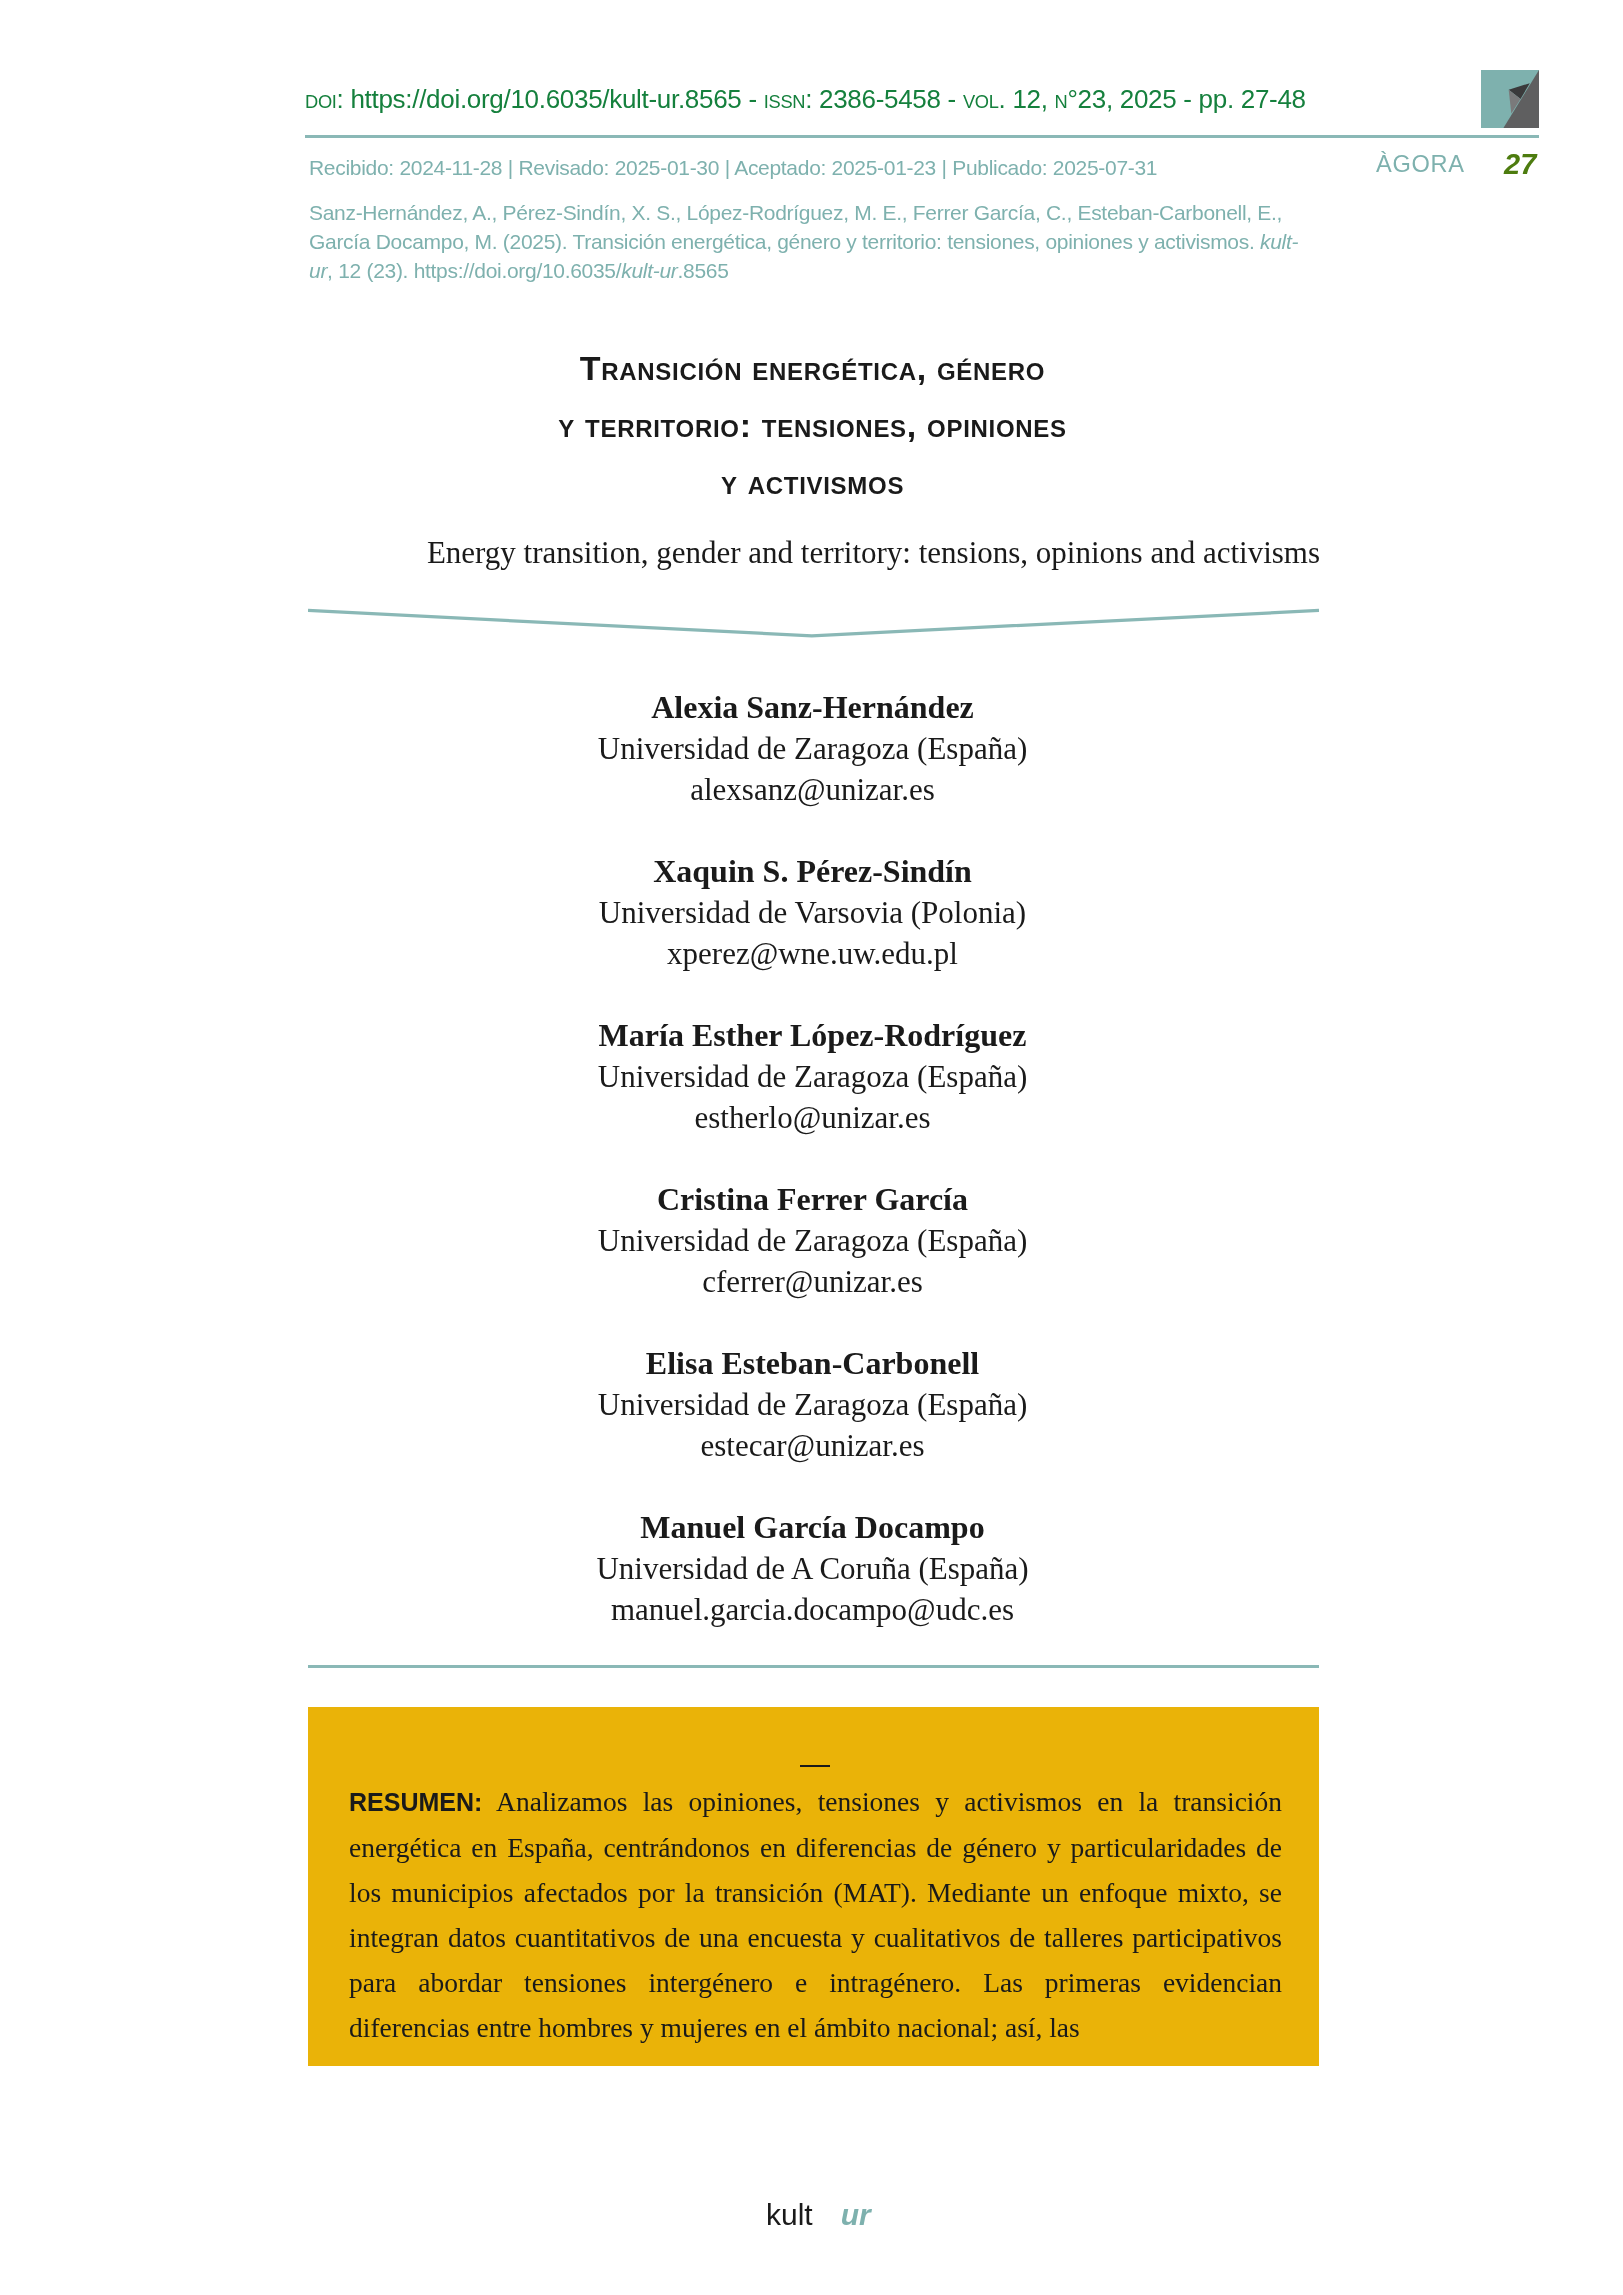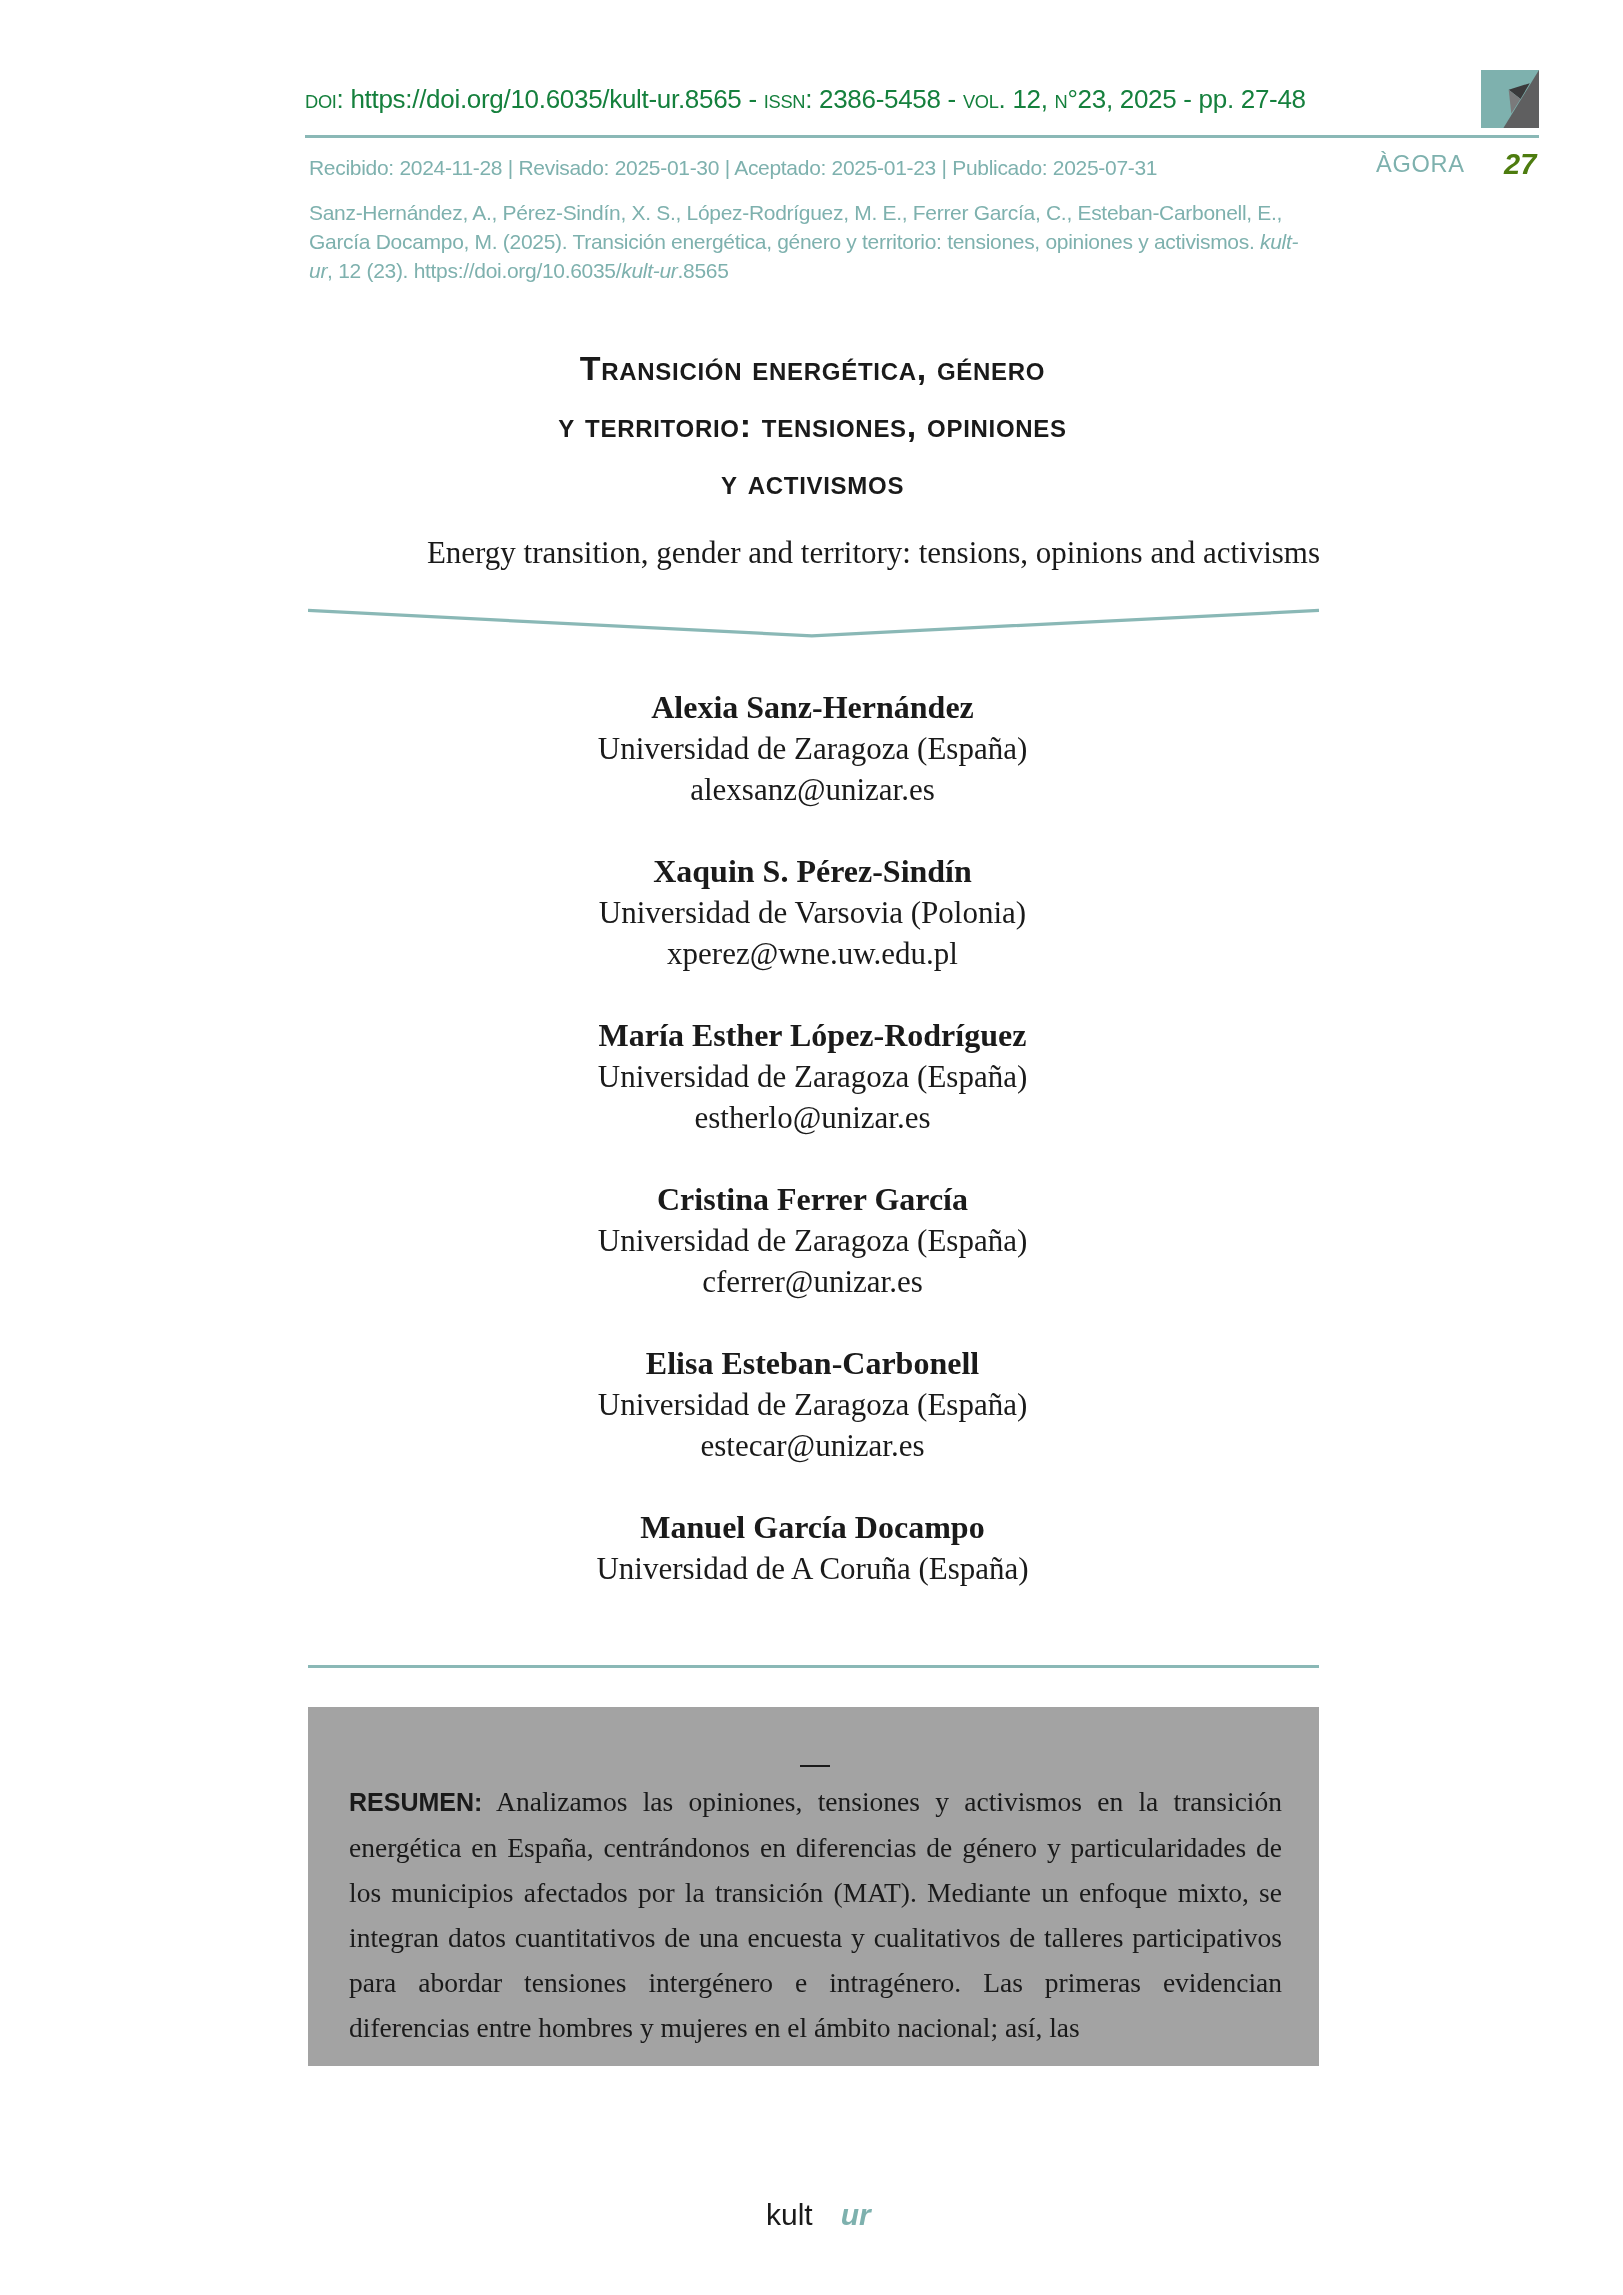--- a/index.html
+++ b/index.html
@@ -24,21 +24,21 @@
 
   .chevron-rule { position: absolute; left: 308px; top: 602px; width: 1011px; height: 39px; }
 
   .authors { position: absolute; left: 305px; top: 687px; width: 1015px; text-align: center; }
   .author { margin-bottom: 41px; }
   .author .name { font-weight: bold; font-size: 32px; line-height: 41px; }
   .author .affil, .author .email { font-size: 31px; line-height: 41px; }
 
   .bottom-rule { position: absolute; left: 308px; top: 1665px; width: 1011px; height: 3.3px; background: #8ab8b6; }
 
-  .abstract-box { position: absolute; left: 308px; top: 1707px; width: 1011px; height: 359px; background: #a3a3a3; }
+  .abstract-box { position: absolute; left: 308px; top: 1707px; width: 1011px; height: 359px; background: #eab308; }
   .abstract-dash { position: absolute; left: 492px; top: 58px; width: 30px; height: 2px; background: #1a1a1a; }
   .abstract-text { position: absolute; left: 41px; top: 72px; width: 933px; font-size: 27.5px; line-height: 45px; text-align: justify; color: #1a1a1a; }
   .abstract-label { font-family: "Liberation Sans", sans-serif; font-weight: bold; font-size: 25px; }
 
   .footer-logo { position: absolute; left: 766px; top: 2198px; font-family: "Liberation Sans", sans-serif; font-size: 30px; color: #1a1a1a; }
   .footer-logo .accent { color: #7eb1ae; font-style: italic; font-weight: bold; margin-left: 28px; }
 </style>
 </head>
 <body>
 
@@ -96,20 +96,21 @@
     <div class="email">cferrer@unizar.es</div>
   </div>
   <div class="author">
     <div class="name">Elisa Esteban-Carbonell</div>
     <div class="affil">Universidad de Zaragoza (España)</div>
     <div class="email">estecar@unizar.es</div>
   </div>
   <div class="author">
     <div class="name">Manuel García Docampo</div>
     <div class="affil">Universidad de A Coruña (España)</div>
+    <div class="email">manuel.garcia.docampo@udc.es</div>
   </div>
 </div>
 
 <div class="bottom-rule"></div>
 
 <div class="abstract-box">
   <div class="abstract-dash"></div>
   <div class="abstract-text"><span class="abstract-label">RESUMEN:</span><span> Analizamos las opiniones, tensiones y activismos en la transición energética en España, centrándonos en diferencias de género y particularidades de los municipios afectados por la transición (MAT). Mediante un enfoque mixto, se integran datos cuantitativos de una encuesta y cualitativos de talleres participativos para abordar tensiones intergénero e intragénero. Las primeras evidencian diferencias entre hombres y mujeres en el ámbito nacional; así, las</span></div>
 </div>
 

